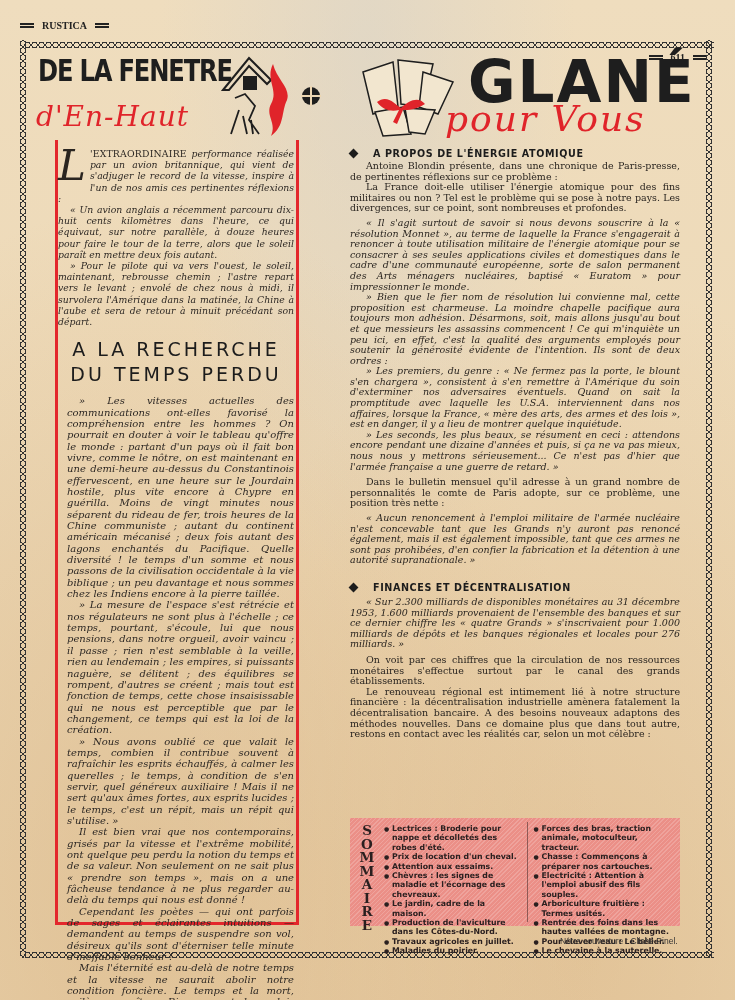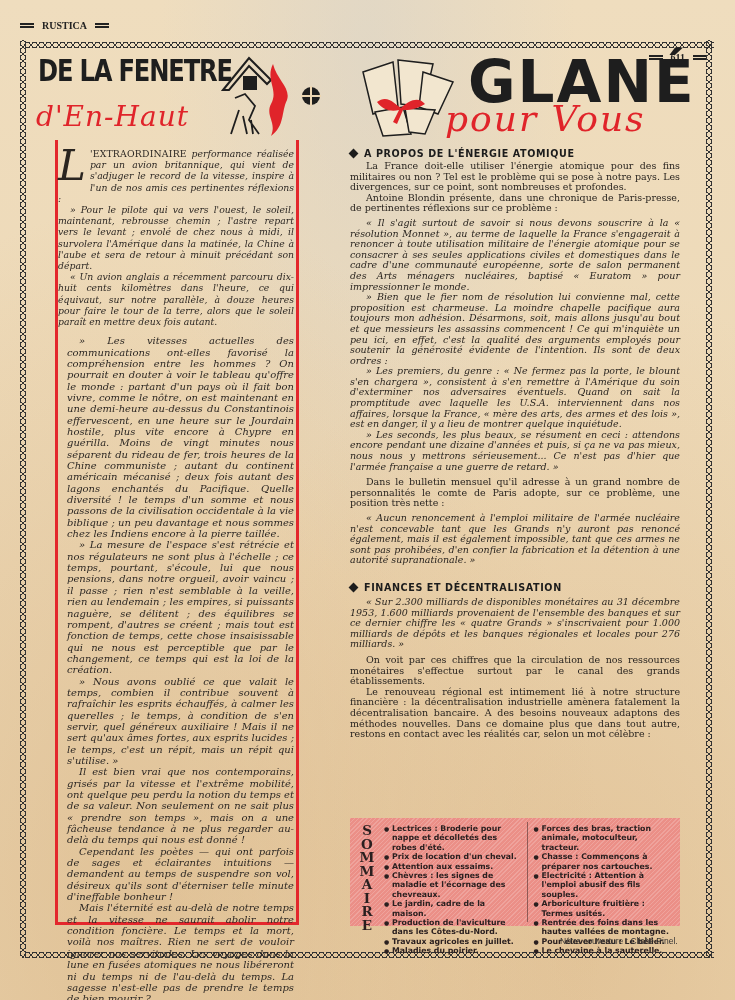--- a/index.html
+++ b/index.html
@@ -91,21 +91,21 @@
   .body-it {
     margin-top: 8px; font-size: 10px; font-style: italic; line-height: 11.35px;
     text-align: justify; color: #2c2723; padding-left: 9px;
   }
   .body-it p { text-indent: 12px; }
 
   
   .right-col { position: absolute; left: 350px; top: 148px; width: 330px; }
   .section-head {
     font-family: "DejaVu Sans", sans-serif; font-weight: bold; font-size: 9.6px;
-    letter-spacing: 0.6px; display: flex; align-items: center; gap: 4px; color: #1c1c1c;
+    letter-spacing: 0.6px; display: flex; align-items: center; gap: 13px; color: #1c1c1c;
     margin-bottom: 2px;
   }
   .diamond { display: inline-block; width: 7px; height: 7px; background: #1c1c1c; transform: rotate(45deg); margin-right: 3px; }
   .rtxt { font-size: 9.5px; line-height: 10.6px; text-align: justify; color: #2a2520; }
   .rtxt p { text-indent: 16px; }
   .rtxt .q { font-style: italic; margin-top: 4px; }
   .rtxt .gap { margin-top: 5px; }
   .section2 { margin-top: 16px; }
 
   
@@ -170,42 +170,46 @@
   <path d="M52 56 L82 58 L72 82 L56 80 Z" fill="#f2e6cf" stroke="#1e1e1e" stroke-width="1.5"></path>
   <path d="M24 50 C34 42 42 52 48 56 C56 48 66 44 72 52 C62 58 56 58 50 58 L44 72 L40 70 L46 58 C38 60 30 58 24 50 Z" fill="#e0242a"></path>
 </svg>
 <div class="hdr-right-title">GLANÉ</div>
 <div class="hdr-right-script">pour Vous</div>
 
 <div class="left-box"></div>
 <div class="left-box-inner">
   <div class="lead">
     <p class="first"><span class="dropcap">L</span><span class="caps">'EXTRAORDINAIRE</span><span> performance réalisée par un avion britannique, qui vient de s'adjuger le record de la vitesse, inspire à l'un de nos amis ces pertinentes réflexions :</span></p>
+    <p>« Un avion anglais a récemment parcouru dix-huit cents kilomètres dans l'heure, ce qui équivaut, sur notre parallèle, à douze heures pour faire le tour de la terre, alors que le soleil paraît en mettre deux fois autant.</p>
     <p>» Pour le pilote qui va vers l'ouest, le soleil, maintenant, rebrousse chemin ; l'astre repart vers le levant ; envolé de chez nous à midi, il survolera l'Amérique dans la matinée, la Chine à l'aube et sera de retour à minuit précédant son départ.</p>
-    <p>« Un avion anglais a récemment parcouru dix-huit cents kilomètres dans l'heure, ce qui équivaut, sur notre parallèle, à douze heures pour faire le tour de la terre, alors que le soleil paraît en mettre deux fois autant.</p>
-  </div>
+  </div>
+  <h2 class="article-title">
+    <span>A LA RECHERCHE</span><br>
+    <span>DU TEMPS PERDU</span>
+  </h2>
   <div class="body-it">
     <p>» Les vitesses actuelles des communications ont-elles favorisé la compréhension entre les hommes ? On pourrait en douter à voir le tableau qu'offre le monde : partant d'un pays où il fait bon vivre, comme le nôtre, on est maintenant en une demi-heure au-dessus du Constantinois effervescent, en une heure sur le Jourdain hostile, plus vite encore à Chypre en guérilla. Moins de vingt minutes nous séparent du rideau de fer, trois heures de la Chine communiste ; autant du continent américain mécanisé ; deux fois autant des lagons enchantés du Pacifique. Quelle diversité ! le temps d'un somme et nous passons de la civilisation occidentale à la vie biblique ; un peu davantage et nous sommes chez les Indiens encore à la pierre taillée.</p>
     <p>» La mesure de l'espace s'est rétrécie et nos régulateurs ne sont plus à l'échelle ; ce temps, pourtant, s'écoule, lui que nous pensions, dans notre orgueil, avoir vaincu ; il passe ; rien n'est semblable à la veille, rien au lendemain ; les empires, si puissants naguère, se délitent ; des équilibres se rompent, d'autres se créent ; mais tout est fonction de temps, cette chose insaisissable qui ne nous est perceptible que par le changement, ce temps qui est la loi de la création.</p>
     <p>» Nous avons oublié ce que valait le temps, combien il contribue souvent à rafraîchir les esprits échauffés, à calmer les querelles ; le temps, à condition de s'en servir, quel généreux auxiliaire ! Mais il ne sert qu'aux âmes fortes, aux esprits lucides ; le temps, c'est un répit, mais un répit qui s'utilise. »</p>
     <p>Il est bien vrai que nos contemporains, grisés par la vitesse et l'extrême mobilité, ont quelque peu perdu la notion du temps et de sa valeur. Non seulement on ne sait plus « prendre son temps », mais on a une fâcheuse tendance à ne plus regarder au-delà du temps qui nous est donné !</p>
     <p>Cependant les poètes — qui ont parfois de sages et éclairantes intuitions — demandent au temps de suspendre son vol, désireux qu'ils sont d'éterniser telle minute d'ineffable bonheur !</p>
     <p>Mais l'éternité est au-delà de notre temps et la vitesse ne saurait abolir notre condition foncière. Le temps et la mort, voilà nos maîtres. Rien ne sert de vouloir ignorer nos servitudes. Les voyages dans la lune en fusées atomiques ne nous libéreront ni du temps ni de l'au-delà du temps. La sagesse n'est-elle pas de prendre le temps de bien mourir ?</p>
   </div>
 
 </div>
 
 <div class="right-col">
   <div class="section-head">
     <span class="diamond"></span>
     <span>A PROPOS DE L'ÉNERGIE ATOMIQUE</span>
   </div>
   <div class="rtxt">
+    <p>Antoine Blondin présente, dans une chronique de Paris-presse, de pertinentes réflexions sur ce problème :</p>
     <p>La France doit-elle utiliser l'énergie atomique pour des fins militaires ou non ? Tel est le problème qui se pose à notre pays. Les divergences, sur ce point, sont nombreuses et profondes.</p>
-    <p>Antoine Blondin présente, dans une chronique de Paris-presse, de pertinentes réflexions sur ce problème :</p>
     <p class="q">« Il s'agit surtout de savoir si nous devons souscrire à la « résolution Monnet », au terme de laquelle la France s'engagerait à renoncer à toute utilisation militaire de l'énergie atomique pour se consacrer à ses seules applications civiles et domestiques dans le cadre d'une communauté européenne, sorte de salon permanent des Arts ménagers nucléaires, baptisé « Euratom » pour impressionner le monde.</p>
     <p class="q" style="margin-top:0">» Bien que le fier nom de résolution lui convienne mal, cette proposition est charmeuse. La moindre chapelle pacifique aura toujours mon adhésion. Désarmons, soit, mais allons jusqu'au bout et que messieurs les assassins commencent ! Ce qui m'inquiète un peu ici, en effet, c'est la qualité des arguments employés pour soutenir la générosité évidente de l'intention. Ils sont de deux ordres :</p>
     <p class="q" style="margin-top:0">» Les premiers, du genre : « Ne fermez pas la porte, le blount s'en chargera », consistent à s'en remettre à l'Amérique du soin d'exterminer nos adversaires éventuels. Quand on sait la promptitude avec laquelle les U.S.A. interviennent dans nos affaires, lorsque la France, « mère des arts, des armes et des lois », est en danger, il y a lieu de montrer quelque inquiétude.</p>
     <p class="q" style="margin-top:0">» Les seconds, les plus beaux, se résument en ceci : attendons encore pendant une dizaine d'années et puis, si ça ne va pas mieux, nous nous y mettrons sérieusement... Ce n'est pas d'hier que l'armée française a une guerre de retard. »</p>
     <p class="gap">Dans le bulletin mensuel qu'il adresse à un grand nombre de personnalités le comte de Paris adopte, sur ce problème, une position très nette :</p>
     <p class="q">« Aucun renoncement à l'emploi militaire de l'armée nucléaire n'est concevable tant que les Grands n'y auront pas renoncé également, mais il est également impossible, tant que ces armes ne sont pas prohibées, d'en confier la fabrication et la détention à une autorité supranationale. »</p>
   </div>
 
   <div class="section-head section2">
     <span class="diamond"></span>

